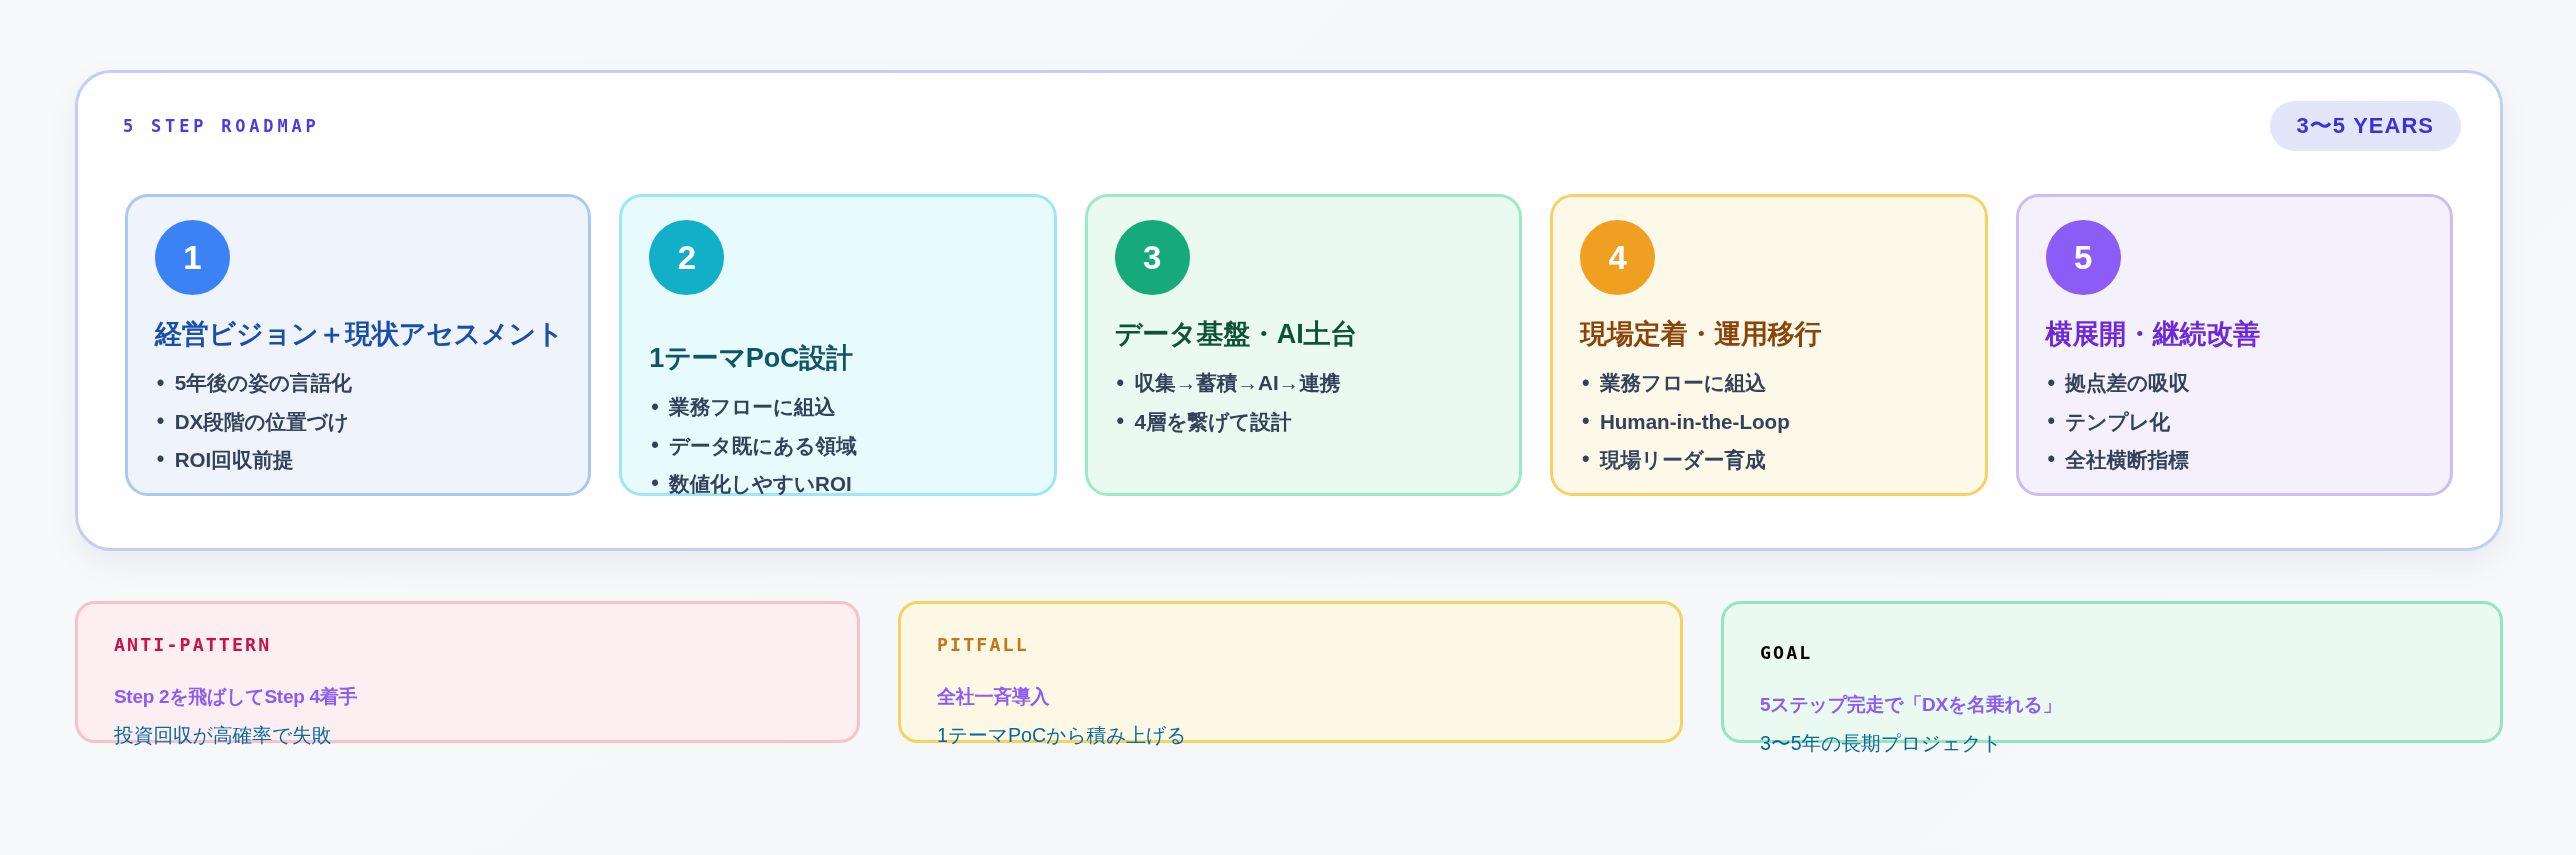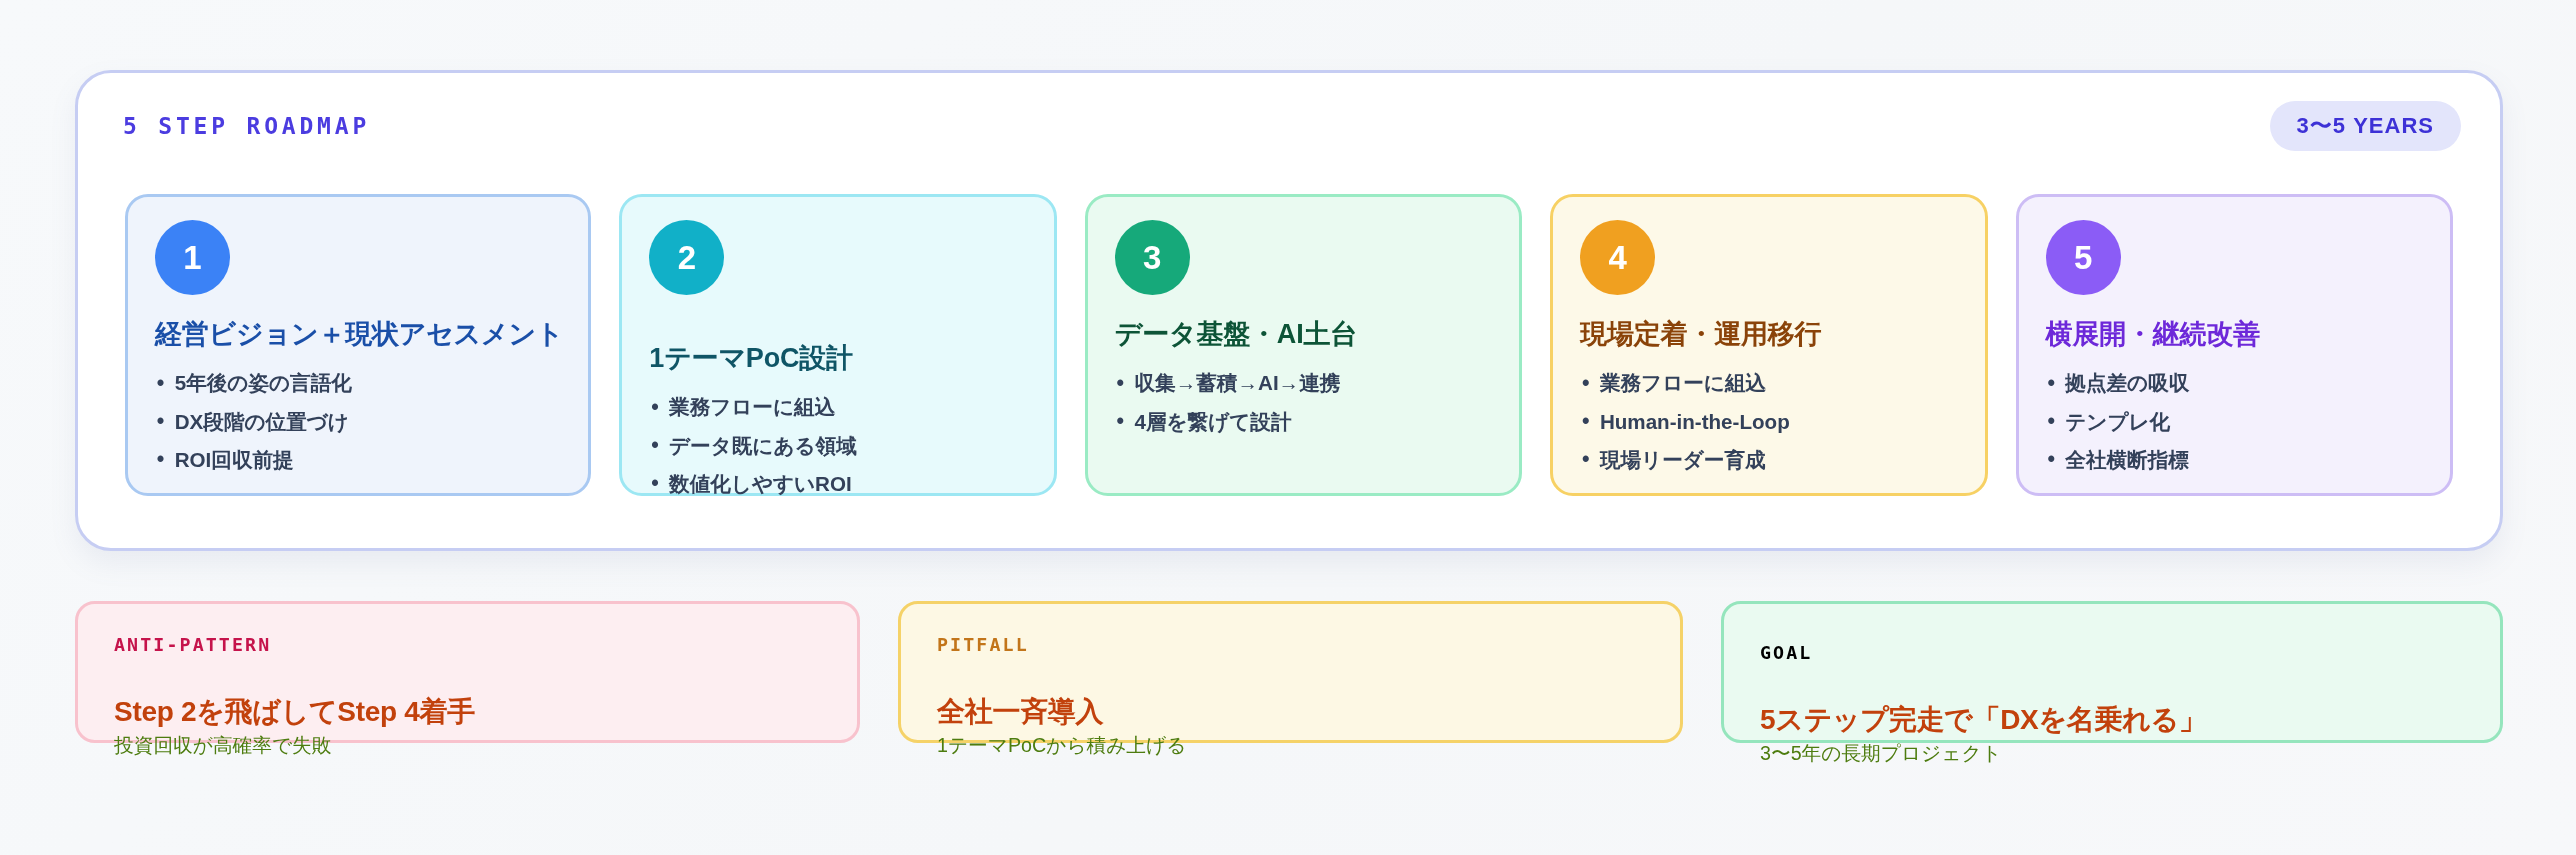--- a/index.html
+++ b/index.html
@@ -40,21 +40,21 @@
     top: 27px;
     right: 39px;
     height: 52px;
     display: flex;
     align-items: center;
     justify-content: space-between;
   }
 
   .panel-eyebrow {
     font-family: "DejaVu Sans Mono", "Liberation Mono", monospace;
-    font-size: 23px;
+    font-size: 17px;
     font-weight: 700;
     letter-spacing: 3.8px;
     color: #4b3ce0;
     white-space: nowrap;
   }
 
   .years-badge {
     background: #e3e5fb;
     color: #3d31d6;
     font-size: 22px;
@@ -158,33 +158,33 @@
 
   .note-eyebrow {
     font-family: "DejaVu Sans Mono", "Liberation Mono", monospace;
     font-size: 18.3px;
     font-weight: 700;
     letter-spacing: 2.1px;
     white-space: nowrap;
   }
 
   .note-title {
-    margin-top: 38px;
-    font-size: 28px;
-    font-weight: 700;
-    color: #c2410c;
+    margin-top: 29px;
+    font-size: 19px;
+    font-weight: 700;
+    color: #8b5cf6;
     letter-spacing: -0.3px;
     white-space: nowrap;
   }
 
   .note-sub {
-    margin-top: 1px;
+    margin-top: 12px;
     font-size: 19.7px;
     font-weight: 400;
-    color: #4d7c0f;
+    color: #0369a1;
     white-space: nowrap;
   }
 </style>
 </head>
 <body>
 
 <div class="page">
 
   <section class="roadmap-panel">
 

